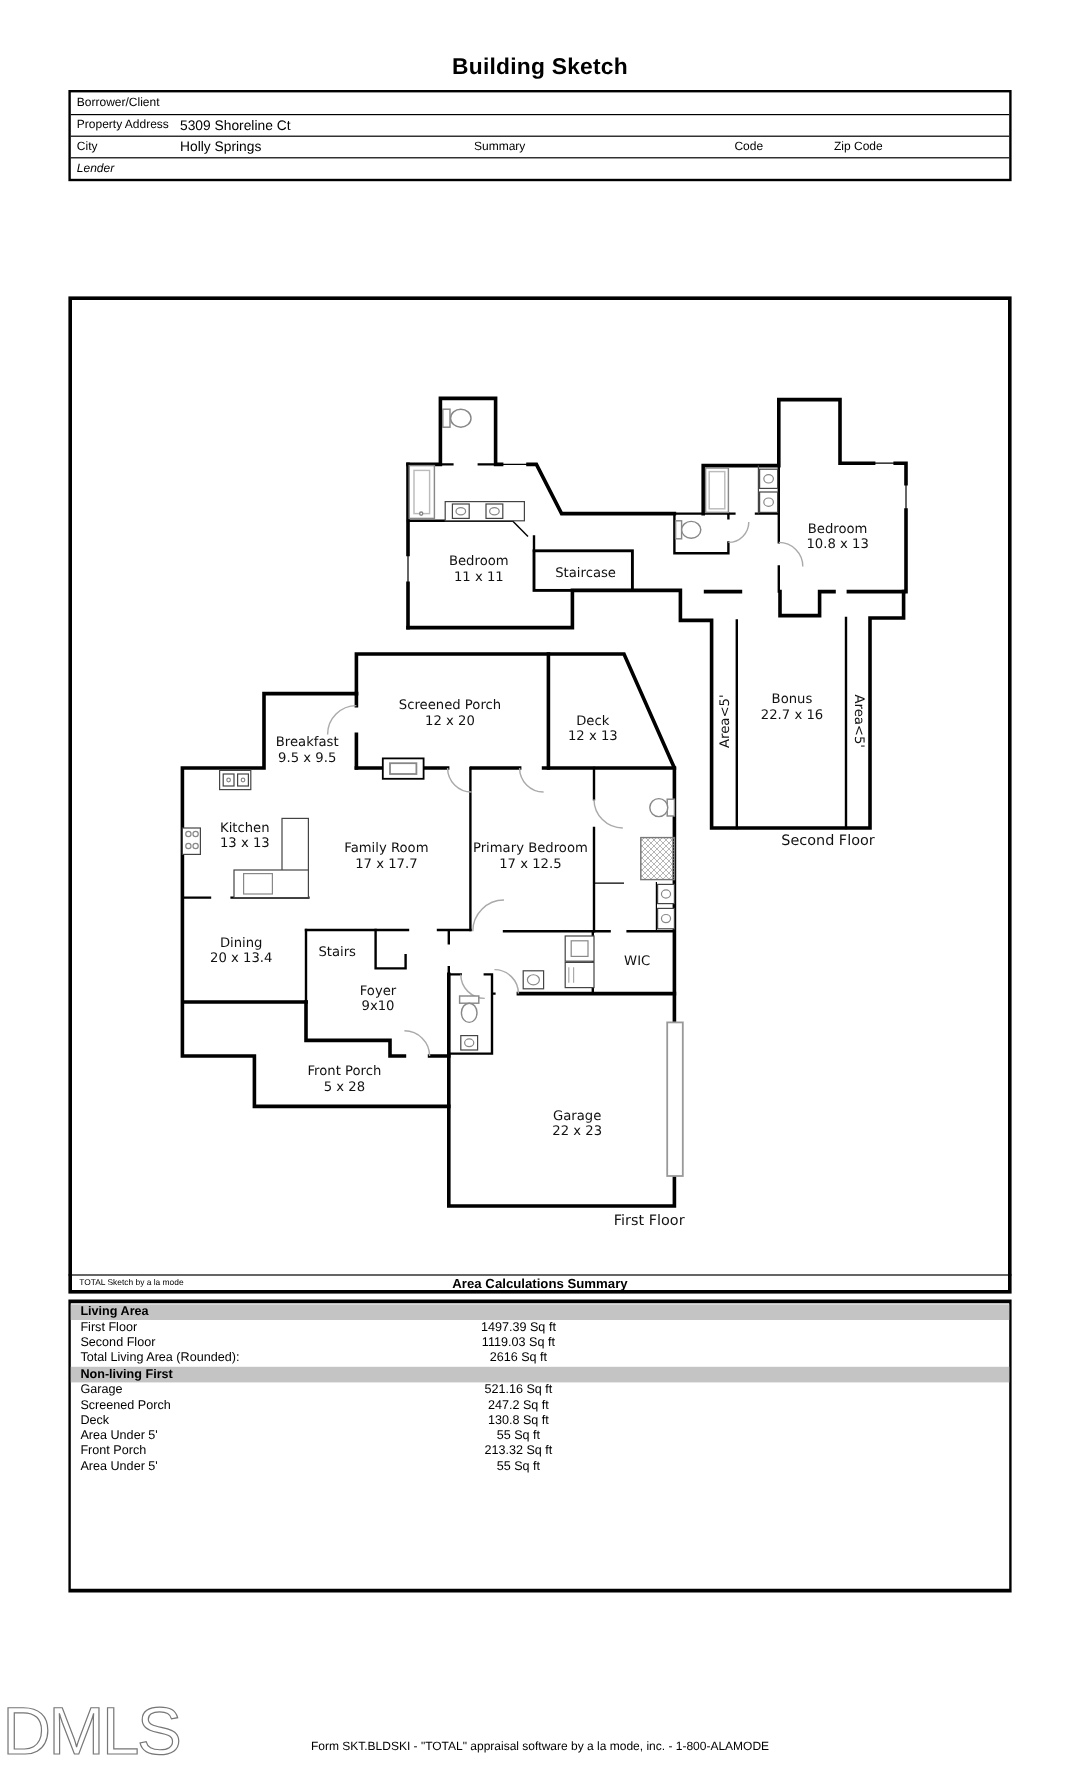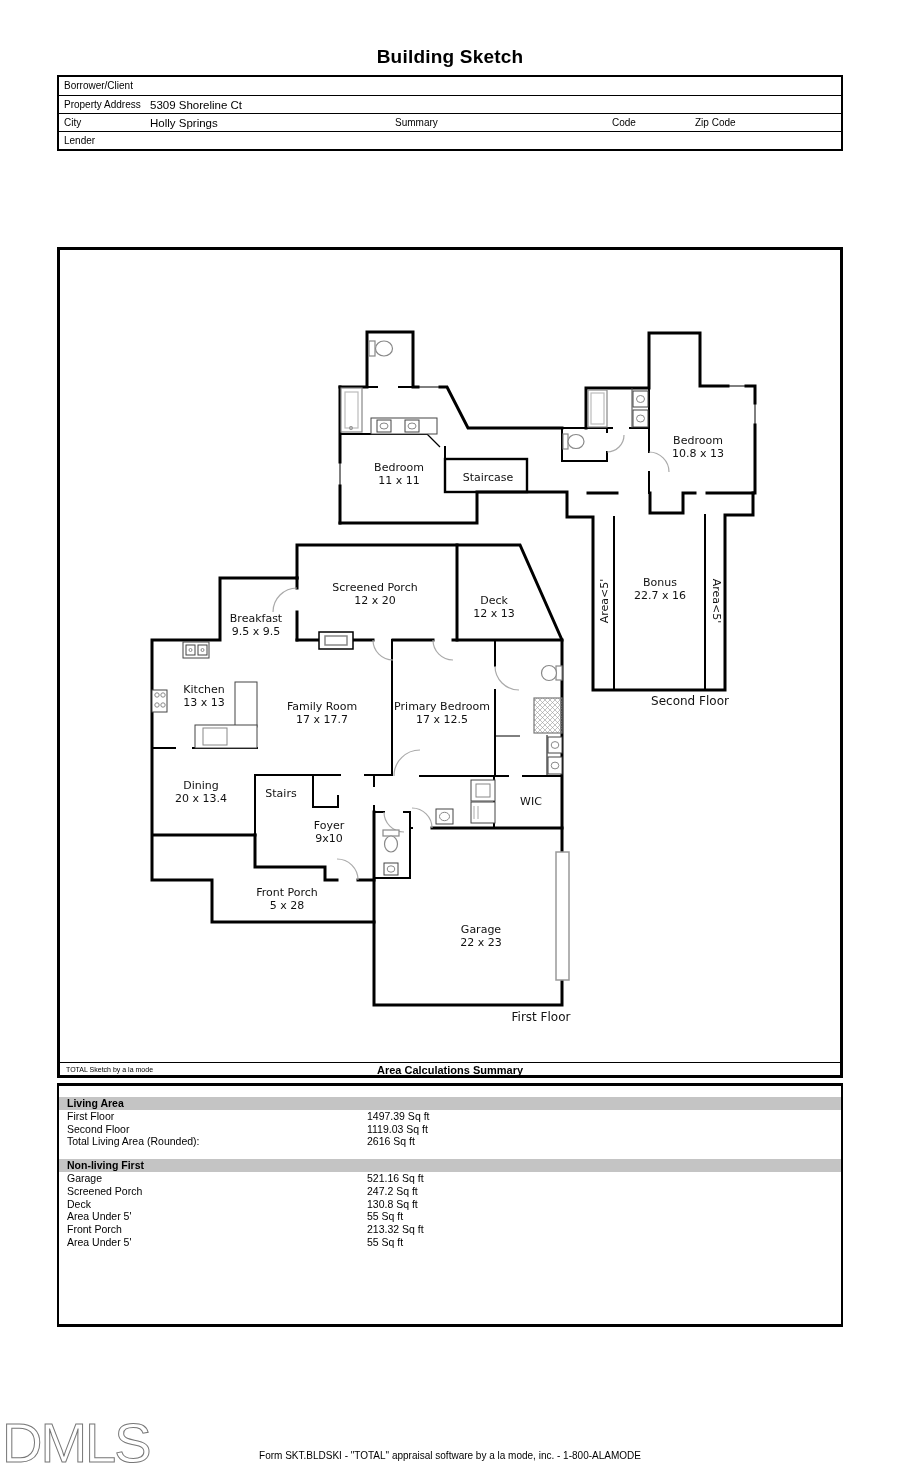--- a/index.html
+++ b/index.html
@@ -6,42 +6,42 @@
   #page{position:relative;width:900px;height:1483px;background:#fff;overflow:hidden;
         font-family:"Liberation Sans","DejaVu Sans",sans-serif;color:#000;}
   .abs{position:absolute;}
   
   #doc-title{left:0;top:46px;width:900px;text-align:center;font-size:19px;font-weight:bold;
              font-family:"Liberation Sans",sans-serif;letter-spacing:0.2px;}
   
   #hdr{left:57px;top:75px;width:786px;border:2px solid #000;box-sizing:border-box;background:#fff;}
   .hrow{position:relative;height:17px;border-bottom:1px solid #000;}
   .hrow:first-child{height:18px;}
-  .hrow:last-child{border-bottom:none;}
+  .hrow:last-child{border-bottom:none;font-style:italic;}
   .hlabel{position:absolute;left:5px;top:3px;font-size:10px;font-family:"Liberation Sans",sans-serif;}
   .hval{position:absolute;top:3px;font-size:11.5px;font-family:"Liberation Sans",sans-serif;}
   
   #sketch-frame{left:57px;top:247px;width:786px;height:831px;border:3px solid #000;box-sizing:border-box;background:#fff;}
   #caption-line{left:57px;top:1062px;width:786px;height:1px;background:#000;}
   #caption-brand{left:66px;top:1066px;font-size:7px;}
   #caption-title{left:57px;top:1064px;width:786px;text-align:center;font-size:11px;font-weight:bold;}
   
   .rlabel{position:absolute;text-align:center;font-size:11px;line-height:13px;white-space:nowrap;
           font-family:"DejaVu Sans","Liberation Sans",sans-serif;color:#111;
           transform:translate(-50%,-50%);}
   .rlabel.big{font-size:12px;}
   .rot-ccw{transform:translate(-50%,-50%) rotate(-90deg);}
   .rot-cw{transform:translate(-50%,-50%) rotate(90deg);}
   
   #area-box{left:57px;top:1083px;width:786px;height:244px;border:2px solid #000;border-top-width:3px;
             border-bottom-width:3px;box-sizing:border-box;background:#fff;}
   .arow{position:relative;height:12.8px;font-size:10.5px;line-height:12.8px;}
-  .aband{background:#c4c4c4;font-weight:bold;margin-top:11px;}
+  .aband{background:#c4c4c4;font-weight:bold;margin-top:1px;}
   .albl{position:absolute;left:8px;}
-  .aval{position:absolute;left:308px;width:130px;text-align:left;}
+  .aval{position:absolute;left:308px;width:130px;text-align:center;}
   .abold{font-weight:normal;}
   
   #footer-line{left:0;top:1450px;width:900px;text-align:center;font-size:10px;}
   #watermark{left:2px;top:1408px;}
 </style>
 </head>
 <body>
 
 <div id="page">
 
@@ -277,21 +277,21 @@
     <div>Primary Bedroom</div>
       <div>17 x 12.5</div>
   </div>
   <div class="rlabel" style="left:201px;top:792px">
     <div>Dining</div>
       <div>20 x 13.4</div>
   </div>
   <div class="rlabel" style="left:281px;top:793px">
     <div>Stairs</div>
   </div>
-  <div class="rlabel" style="left:329px;top:832px">
+  <div class="rlabel" style="left:315px;top:832px">
     <div>Foyer</div>
       <div>9x10</div>
   </div>
   <div class="rlabel" style="left:531px;top:801px">
     <div>WIC</div>
   </div>
   <div class="rlabel" style="left:287px;top:899px">
     <div>Front Porch</div>
       <div>5 x 28</div>
   </div>

